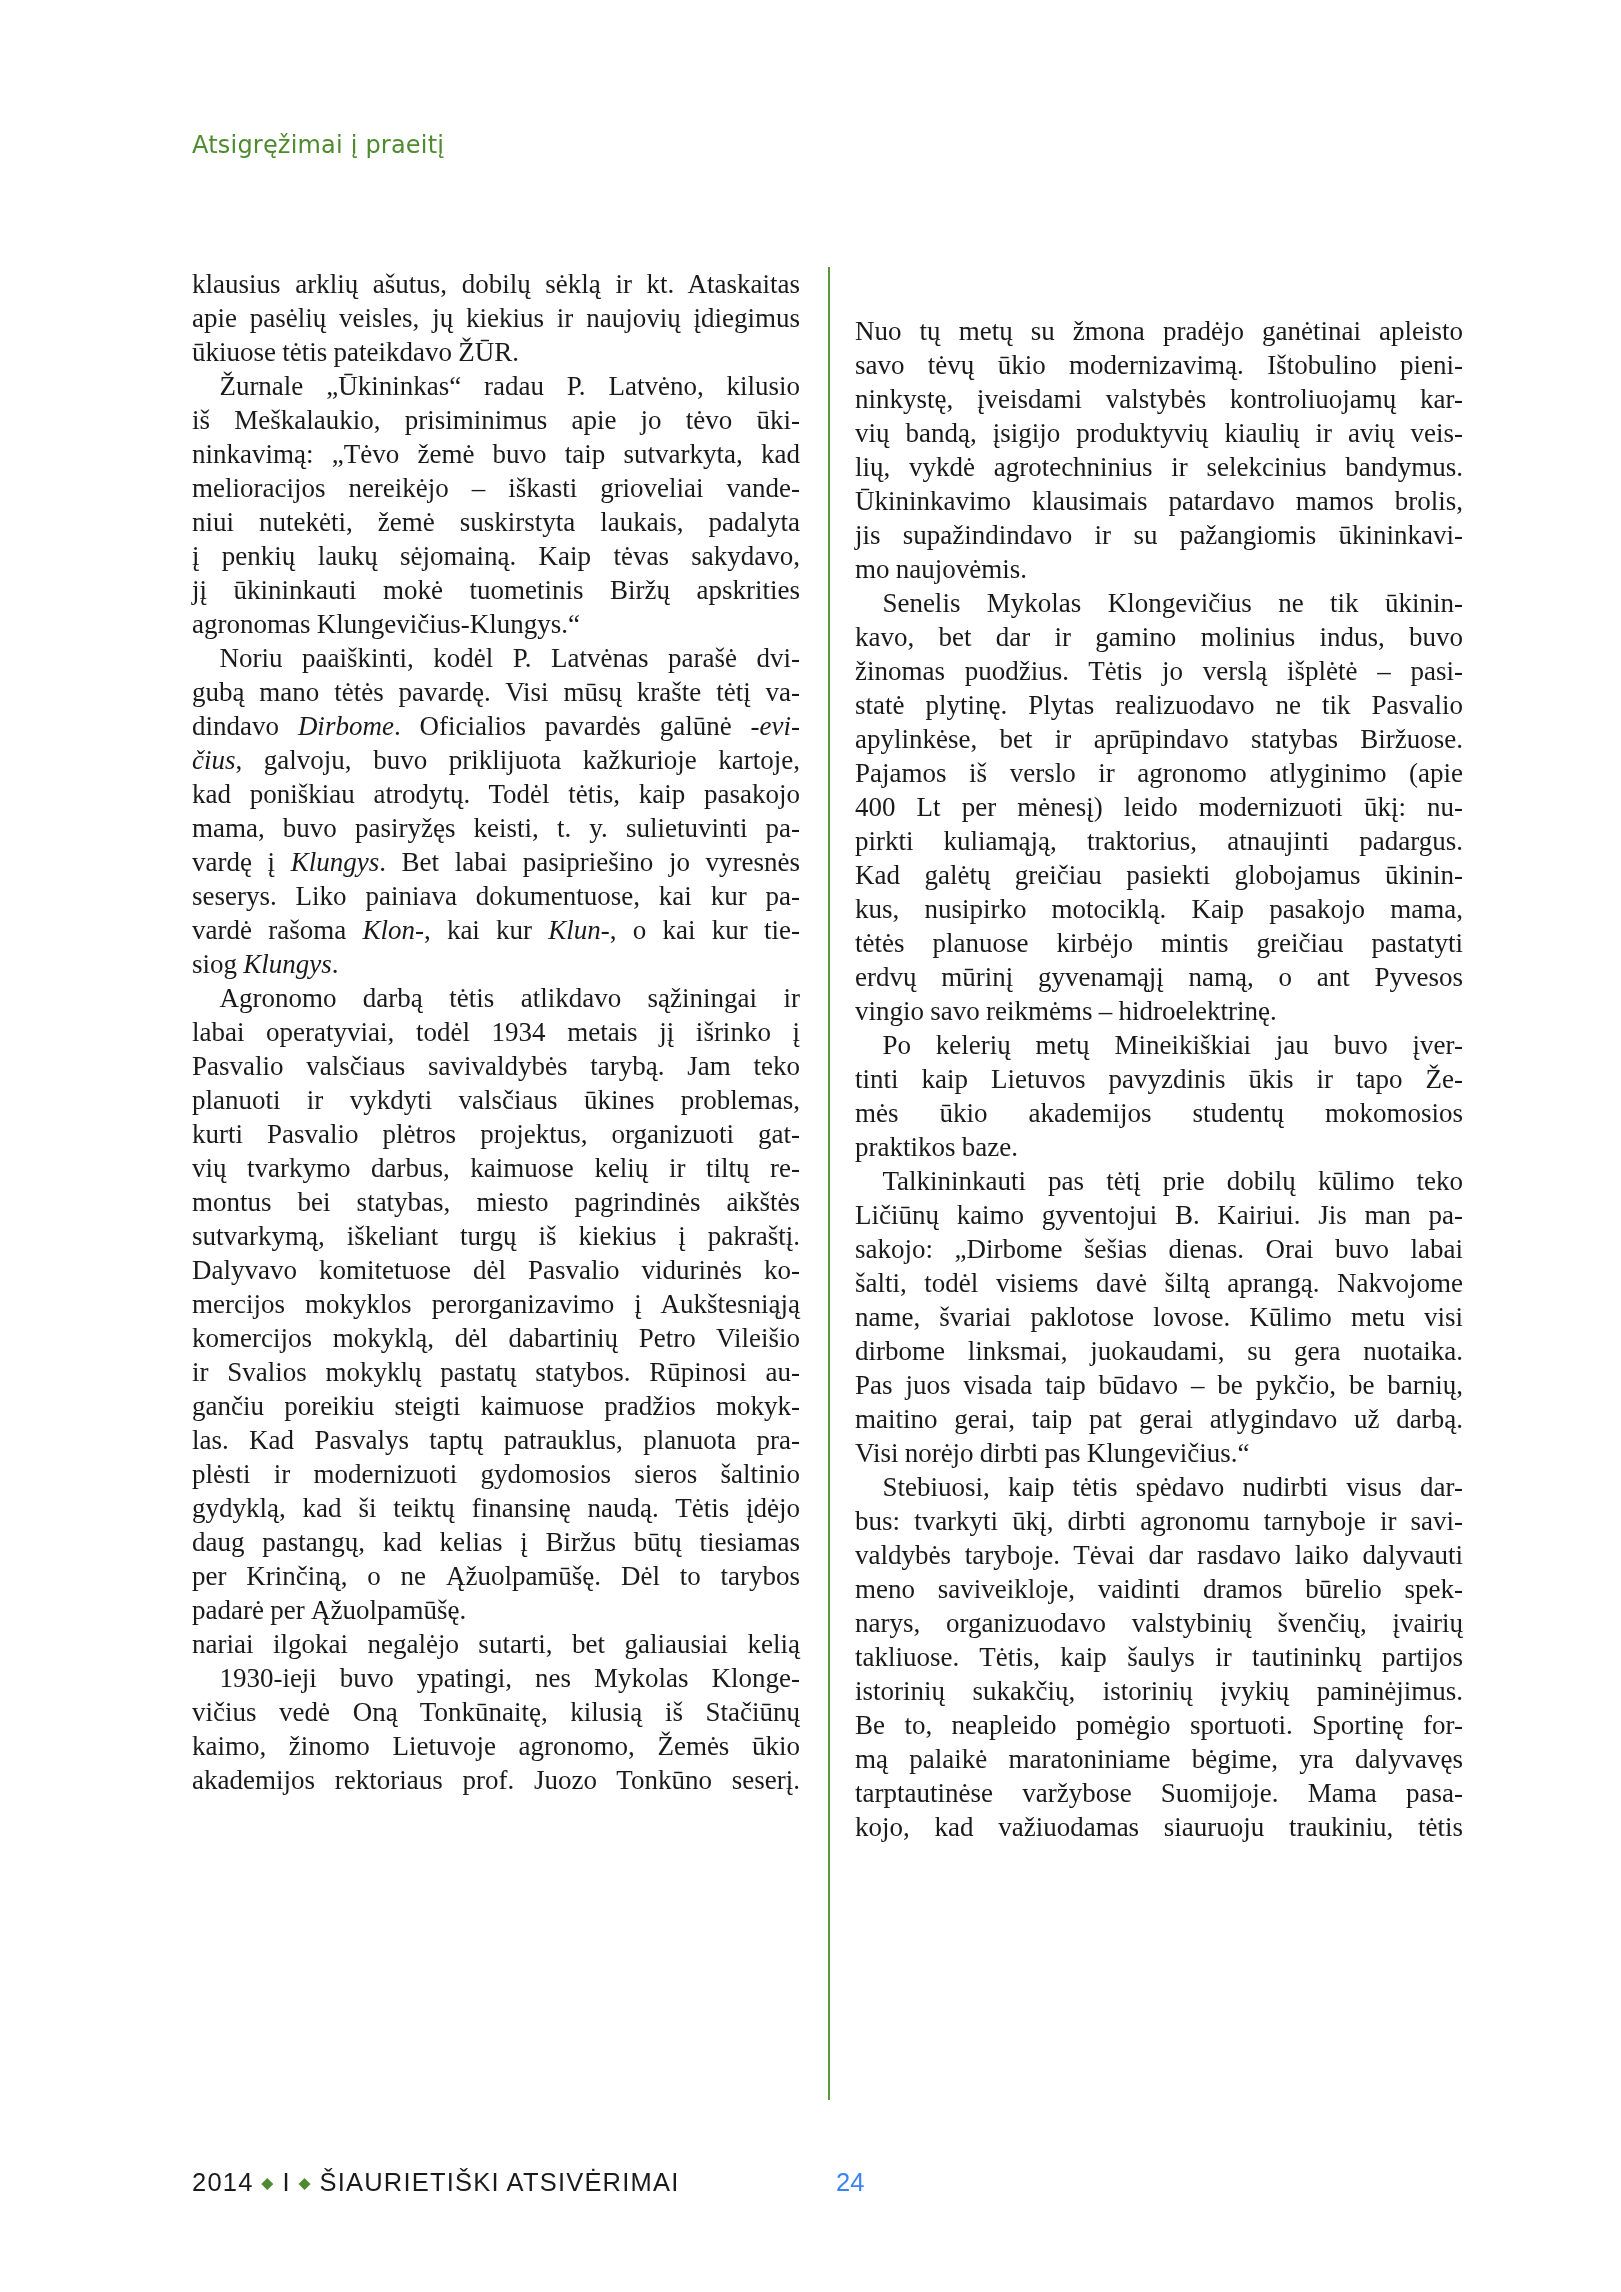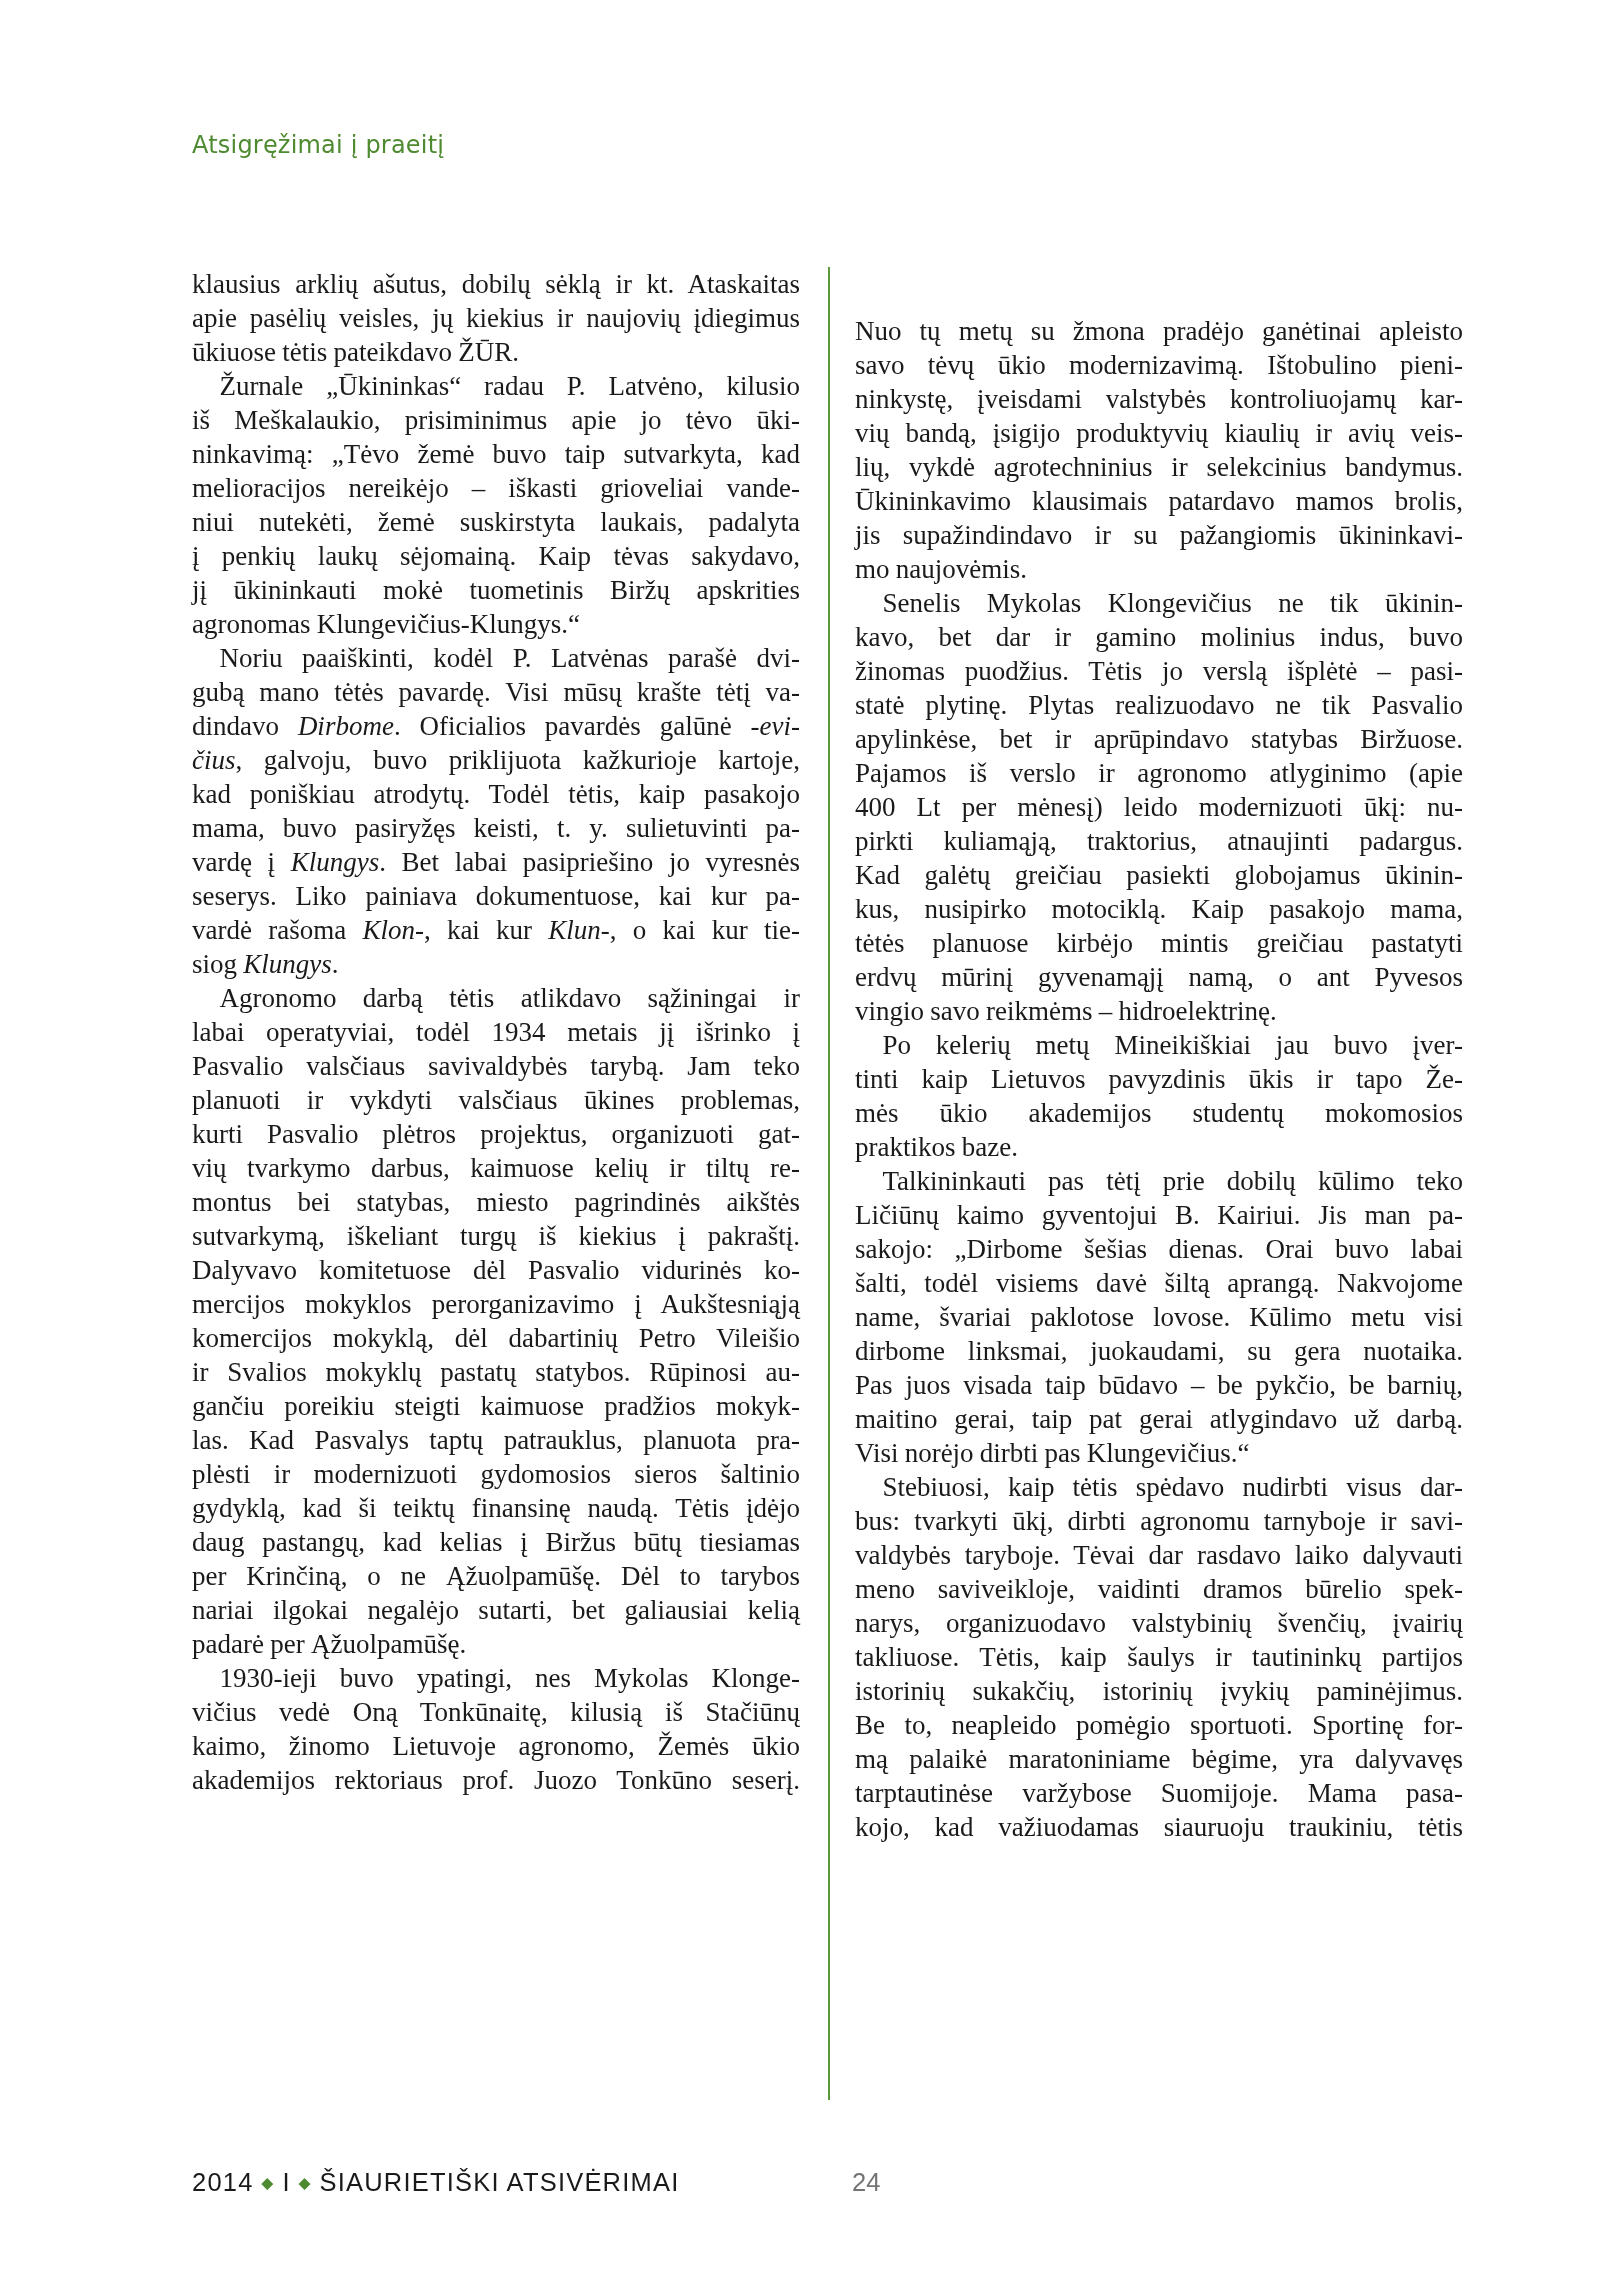--- a/index.html
+++ b/index.html
@@ -70,22 +70,22 @@
     }
     .footer .bullet {
       color: #4e8a2f;
       font-size: 15.7px;
       margin: 0 7.8px;
       position: relative;
       top: -2.9px;
     }
     .footer .page-num {
       position: absolute;
-      left: 660px;
-      color: #737373;
+      left: 644px;
+      color: #3b82f6;
       letter-spacing: 0;
     }
   </style>
 </head>
 <body>
 
 <div class="running-head">Atsigręžimai į praeitį</div>
 
 <div class="column col-left" id="col-left">
     <span class="line">klausius arklių ašutus, dobilų sėklą ir kt. Ataskaitas</span>
@@ -120,22 +120,22 @@
     <span class="line">Dalyvavo komitetuose dėl Pasvalio vidurinės ko-</span>
     <span class="line">mercijos mokyklos perorganizavimo į Aukštesniąją</span>
     <span class="line">komercijos mokyklą, dėl dabartinių Petro Vileišio</span>
     <span class="line">ir Svalios mokyklų pastatų statybos. Rūpinosi au-</span>
     <span class="line">gančiu poreikiu steigti kaimuose pradžios mokyk-</span>
     <span class="line">las. Kad Pasvalys taptų patrauklus, planuota pra-</span>
     <span class="line">plėsti ir modernizuoti gydomosios sieros šaltinio</span>
     <span class="line">gydyklą, kad ši teiktų finansinę naudą. Tėtis įdėjo</span>
     <span class="line">daug pastangų, kad kelias į Biržus būtų tiesiamas</span>
     <span class="line">per Krinčiną, o ne Ąžuolpamūšę. Dėl to tarybos</span>
+    <span class="line last">padarė per Ąžuolpamūšę.</span>
     <span class="line">nariai ilgokai negalėjo sutarti, bet galiausiai kelią</span>
-    <span class="line last">padarė per Ąžuolpamūšę.</span>
     <span class="line indent">1930-ieji buvo ypatingi, nes Mykolas Klonge-</span>
     <span class="line">vičius vedė Oną Tonkūnaitę, kilusią iš Stačiūnų</span>
     <span class="line">kaimo, žinomo Lietuvoje agronomo, Žemės ūkio</span>
     <span class="line">akademijos rektoriaus prof. Juozo Tonkūno seserį.</span>
   </div>
 
 <div class="divider"></div>
 
 <div class="column col-right" id="col-right">
     <span class="line">Nuo tų metų su žmona pradėjo ganėtinai apleisto</span>

